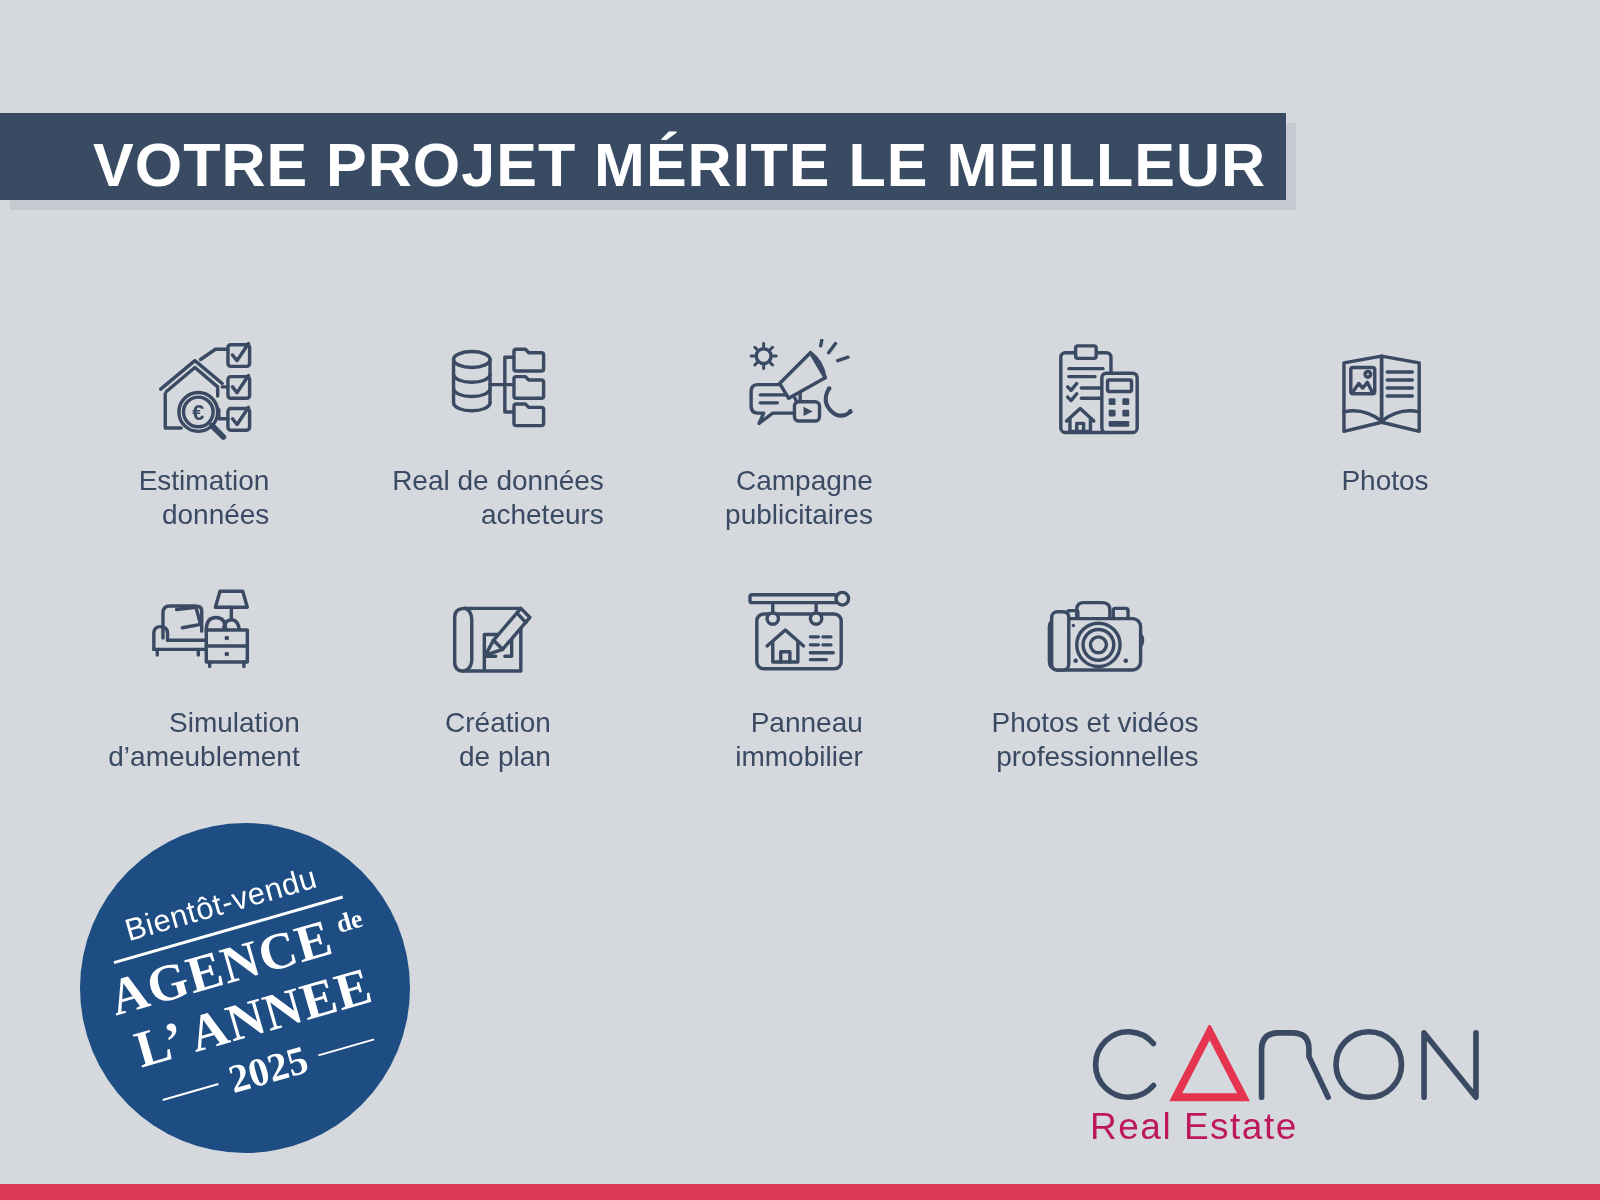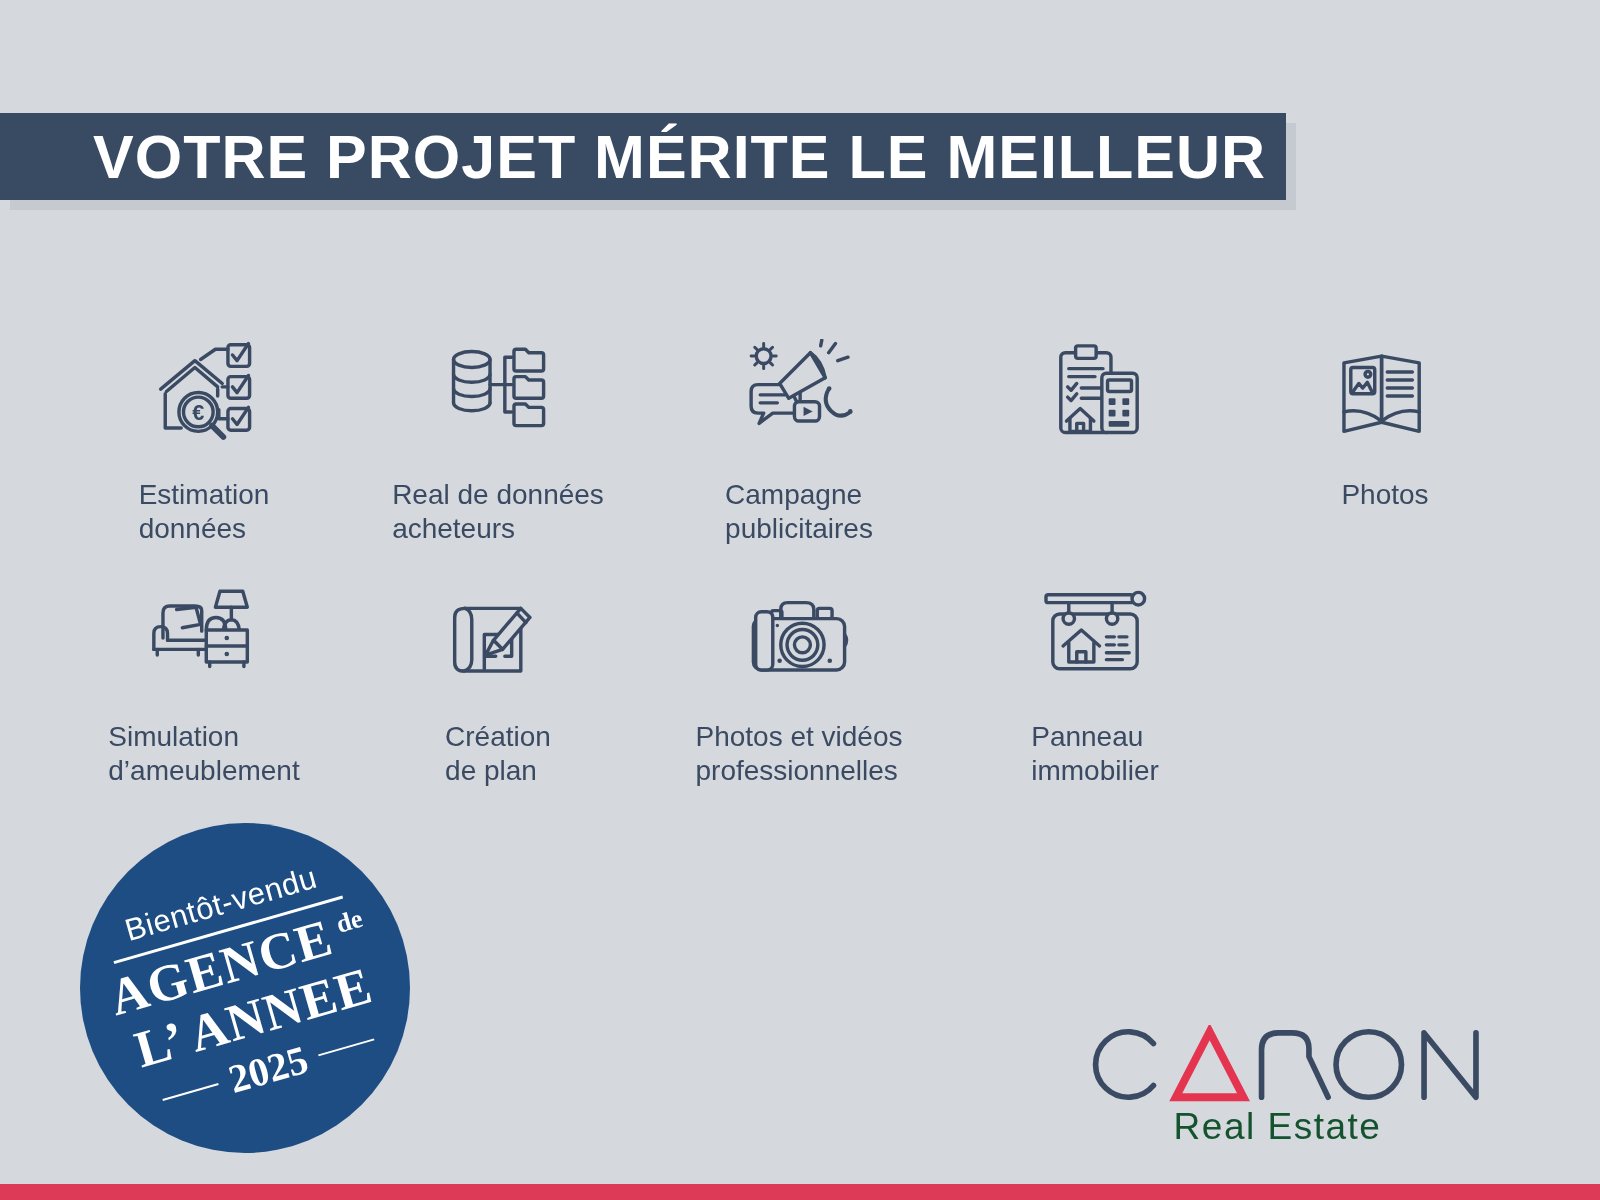--- a/index.html
+++ b/index.html
@@ -7,41 +7,41 @@
     width:1600px;height:1200px;overflow:hidden;
     background:#d5d8dd;
     font-family:"Liberation Sans",sans-serif;
     position:relative;
   }
   .canvas{position:absolute;inset:0;width:1600px;height:1200px;}
 
   
   .header-bar{
     position:absolute;left:0;top:113px;width:1286px;height:87px;
-    background:#394a63;display:flex;align-items:center;
+    background:#394a63;display:flex;align-items:flex-end;
     padding-left:93px;box-sizing:border-box;
     box-shadow:10px 10px 0 rgba(59,74,99,0.10);
   }
   .title{
     color:#ffffff;font-size:61px;font-weight:800;letter-spacing:1px;
     white-space:nowrap;
   }
 
   
   .row{
     position:absolute;left:0;width:1600px;
     display:grid;grid-template-columns:292px 296px 306px 286px 294px;
     padding-left:58px;box-sizing:border-box;
   }
   .row1{top:334px;}
   .row2{top:576px;}
   .service{display:flex;flex-direction:column;align-items:center;}
   .icon-box{height:124px;display:flex;align-items:center;justify-content:center;}
   .label{
-    margin-top:20px;text-align:left;color:#3b4a63;
+    margin-top:6px;text-align:right;color:#3b4a63;
     font-size:28px;line-height:1.22;
   }
 
   
   .ic{stroke:#3b4a63;fill:none;stroke-width:3;stroke-linecap:round;stroke-linejoin:round;}
   .ic .bg{fill:#d5d8dd;}
   .ic .f{fill:#3b4a63;stroke:none;}
   .ic text{fill:#3b4a63;stroke:none;font-family:"Liberation Sans",sans-serif;font-weight:700;}
 
   
@@ -68,21 +68,21 @@
   .badge-year-row{display:flex;align-items:center;gap:12px;margin-top:8px;}
   .yline{width:58px;height:2.5px;background:#ffffff;}
   .year{font-family:"Liberation Serif",serif;font-weight:bold;font-size:40px;line-height:1;}
 
   
   .logo{position:absolute;left:1090px;top:1025px;width:395px;}
   .logo-word{display:block;}
   .lw{stroke:#3b4a63;stroke-width:5;fill:none;stroke-linecap:round;stroke-linejoin:round;}
   .la{stroke:#e4344f;stroke-width:7;fill:none;stroke-linejoin:miter;}
   .logo-sub{
-    width:375px;text-align:center;color:#14532d;
+    width:375px;text-align:left;color:#be185d;
     font-size:37px;letter-spacing:1.5px;margin-top:2px;
   }
 
   
   .footer-bar{
     position:absolute;left:0;top:1184px;width:1600px;height:16px;
     background:#dd3a57;
   }
 </style>
 </head>
@@ -251,60 +251,60 @@
       <div class="label">
         <div>Création</div>
         <div>de plan</div>
       </div>
     </div>
 
 
     <div class="service">
       <div class="icon-box">
         <svg class="ic" viewBox="0 0 100 100" width="114" height="114">
+          <rect x="7" y="12" width="76" height="7" rx="2"></rect>
+          <circle class="bg" cx="88" cy="15.5" r="5.5"></circle>
+          <path d="M27,19 V29 M65,19 V29"></path>
+          <rect class="bg" x="13" y="29" width="74" height="48" rx="6"></rect>
+          <circle class="bg" cx="27" cy="33" r="5"></circle>
+          <circle class="bg" cx="65" cy="33" r="5"></circle>
+          <path d="M22,57 L38,43 L54,57"></path>
+          <path d="M27,54 V71 H49 V54"></path>
+          <path d="M34,71 V62 H42 V71"></path>
+          <path d="M60,49 H67 M71,49 H78 M60,56 H67 M71,56 H78 M60,63 H80 M60,69 H74"></path>
+        </svg>
+      </div>
+      <div class="label">
+        <div>Panneau</div>
+        <div>immobilier</div>
+      </div>
+    </div>
+
+    <div class="service">
+      <div class="icon-box">
+        <svg class="ic" viewBox="0 0 100 100" width="114" height="114">
           <path d="M34,33 V25 Q34,19 40,19 H56 Q63,19 63,25 V33"></path>
           <rect x="26" y="26" width="9" height="7" rx="1.5"></rect>
           <rect x="66" y="24" width="13" height="9" rx="2"></rect>
           <rect class="bg" x="10" y="33" width="80" height="45" rx="7"></rect>
           <rect class="bg" x="12" y="27" width="15" height="51" rx="5"></rect>
           <circle class="bg" cx="53" cy="56" r="19"></circle>
           <circle cx="53" cy="56" r="13.5"></circle>
           <circle cx="53" cy="56" r="7"></circle>
           <circle class="f" cx="31" cy="39" r="1.5"></circle>
           <circle class="f" cx="33" cy="70" r="2"></circle>
           <circle class="f" cx="77" cy="70" r="2"></circle>
           <path d="M90,47 Q93.5,52 90,57"></path>
         </svg>
       </div>
       <div class="label">
         <div>Photos et vidéos</div>
         <div>professionnelles</div>
       </div>
     </div>
-
-    <div class="service">
-      <div class="icon-box">
-        <svg class="ic" viewBox="0 0 100 100" width="114" height="114">
-          <rect x="7" y="12" width="76" height="7" rx="2"></rect>
-          <circle class="bg" cx="88" cy="15.5" r="5.5"></circle>
-          <path d="M27,19 V29 M65,19 V29"></path>
-          <rect class="bg" x="13" y="29" width="74" height="48" rx="6"></rect>
-          <circle class="bg" cx="27" cy="33" r="5"></circle>
-          <circle class="bg" cx="65" cy="33" r="5"></circle>
-          <path d="M22,57 L38,43 L54,57"></path>
-          <path d="M27,54 V71 H49 V54"></path>
-          <path d="M34,71 V62 H42 V71"></path>
-          <path d="M60,49 H67 M71,49 H78 M60,56 H67 M71,56 H78 M60,63 H80 M60,69 H74"></path>
-        </svg>
-      </div>
-      <div class="label">
-        <div>Panneau</div>
-        <div>immobilier</div>
-      </div>
-    </div>
   </div>
 
   <div class="badge">
     <div class="badge-inner">
       <div class="badge-tagline">Bientôt-vendu</div>
       <div class="badge-rule"></div>
       <div class="badge-line1">
         <span>AGENCE</span>
         <span class="de">de</span>
       </div>

